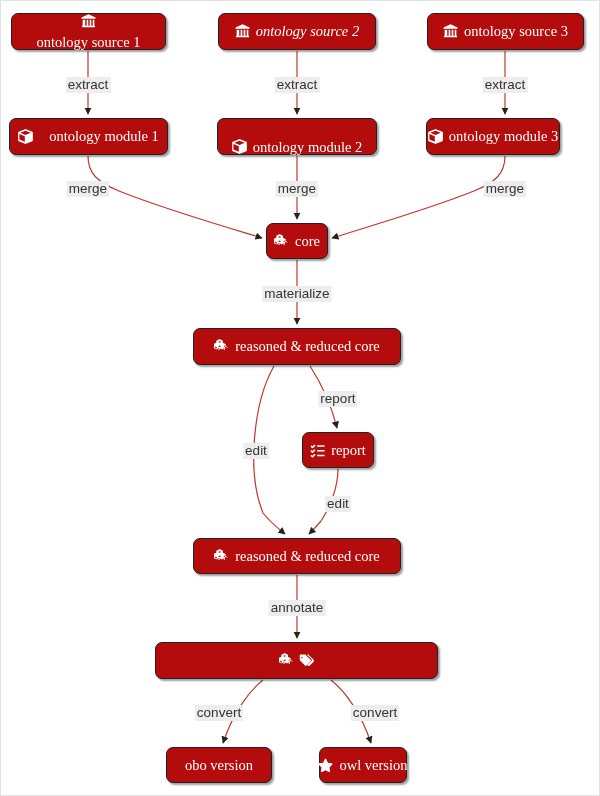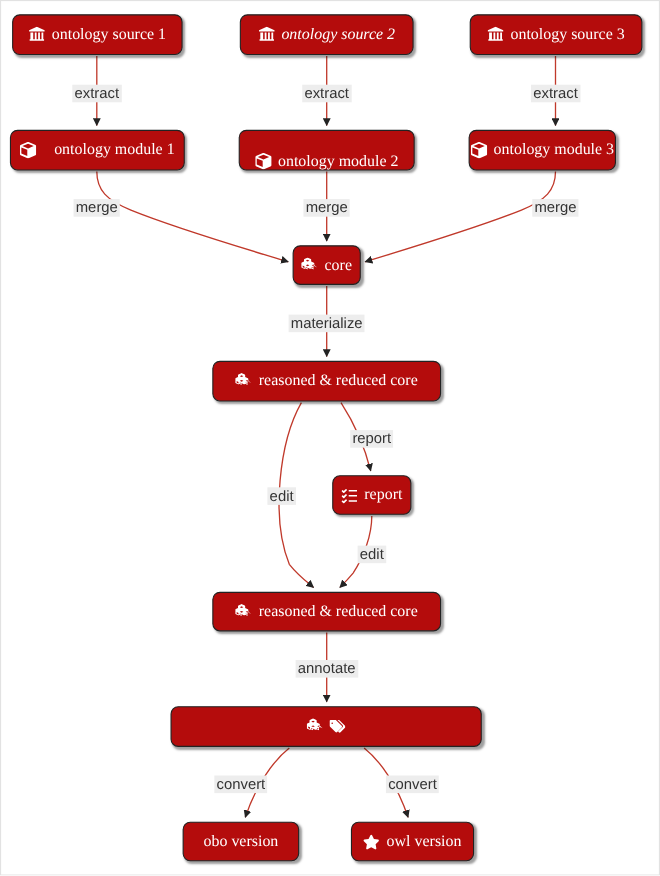--- a/index.html
+++ b/index.html
@@ -94,21 +94,21 @@
         <path d="M 309,365 C 320,382 330,403 336,427" fill="none" stroke="#c0392b" stroke-width="1.2" marker-end="url(#arrow)"></path>
         <path d="M 273,365 C 253,400 245,470 262,512 C 270,522 278,528 284,533" fill="none" stroke="#c0392b" stroke-width="1.2" marker-end="url(#arrow)"></path>
         <path d="M 337,468 C 337,485 330,505 320,520 C 315,526 311,530 308,533" fill="none" stroke="#c0392b" stroke-width="1.2" marker-end="url(#arrow)"></path>
         <path d="M 296,574 L 296,637" fill="none" stroke="#c0392b" stroke-width="1.2" marker-end="url(#arrow)"></path>
         <path d="M 262,679 C 248,690 232,712 222,742" fill="none" stroke="#c0392b" stroke-width="1.2" marker-end="url(#arrow)"></path>
         <path d="M 330,679 C 344,690 360,712 370,742" fill="none" stroke="#c0392b" stroke-width="1.2" marker-end="url(#arrow)"></path>
       </g>
   </svg>
 
   <div id="nodes-layer">
-      <div class="node" style="left: 10px; top: 12px; width: 155px; height: 37px;">
+      <div class="node" style="left: 10px; top: 12px; width: 155px; height: 37px; flex-direction: column;">
         <span class="icons">
           <span style="display: inline-flex;">
             <svg class="ico" viewBox="0 0 512 512">
               <path d="M256 8 16 120v40h480v-40L256 8zM56 192v208H32v48h448v-48h-24V192h-56v208h-48V192h-56v208h-48V192h-56v208h-48V192H56z"></path>
             </svg>
           </span>
         </span>
         <span class="nlabel">ontology source 1</span>
       </div>
       <div class="node" style="left: 217px; top: 12px; width: 158px; height: 37px; font-style: italic;">
@@ -211,21 +211,21 @@
           <span style="display: inline-flex;">
             <svg class="ico" viewBox="0 0 640 512">
               <path d="M497 225 289 17c-9-9-21-14-34-14H64C46 3 32 17 32 35v191c0 13 5 25 14 34l208 208c19 19 49 19 68 0l175-175c19-19 19-49 0-68zM128 160c-18 0-32-14-32-32s14-32 32-32 32 14 32 32-14 32-32 32zm497 65L417 17c-9-9-21-14-34-14h-50l193 193c25 25 25 66 0 91L354 452l29 29c19 19 49 19 68 0l174-175c19-19 19-49 0-81z"></path>
             </svg>
           </span>
         </span>
       </div>
       <div class="node" style="left: 165px; top: 746px; width: 106px; height: 36px;">
         <span class="nlabel">obo version</span>
       </div>
-      <div class="node" style="left: 318px; top: 746px; width: 112px; height: 36px;">
+      <div class="node" style="left: 318px; top: 746px; width: 88px; height: 36px;">
         <span class="icons">
           <span style="display: inline-flex;">
             <svg class="ico" viewBox="0 0 576 512">
               <path d="M259 17 194 150 48 171c-26 4-37 36-18 55l106 103-25 146c-5 26 23 46 46 34l131-69 131 69c23 12 51-8 46-34l-25-146 106-103c19-19 8-51-18-55l-146-21L317 17c-12-23-46-24-58 0z"></path>
             </svg>
           </span>
         </span>
         <span class="nlabel">owl version</span>
       </div>
     </div>

